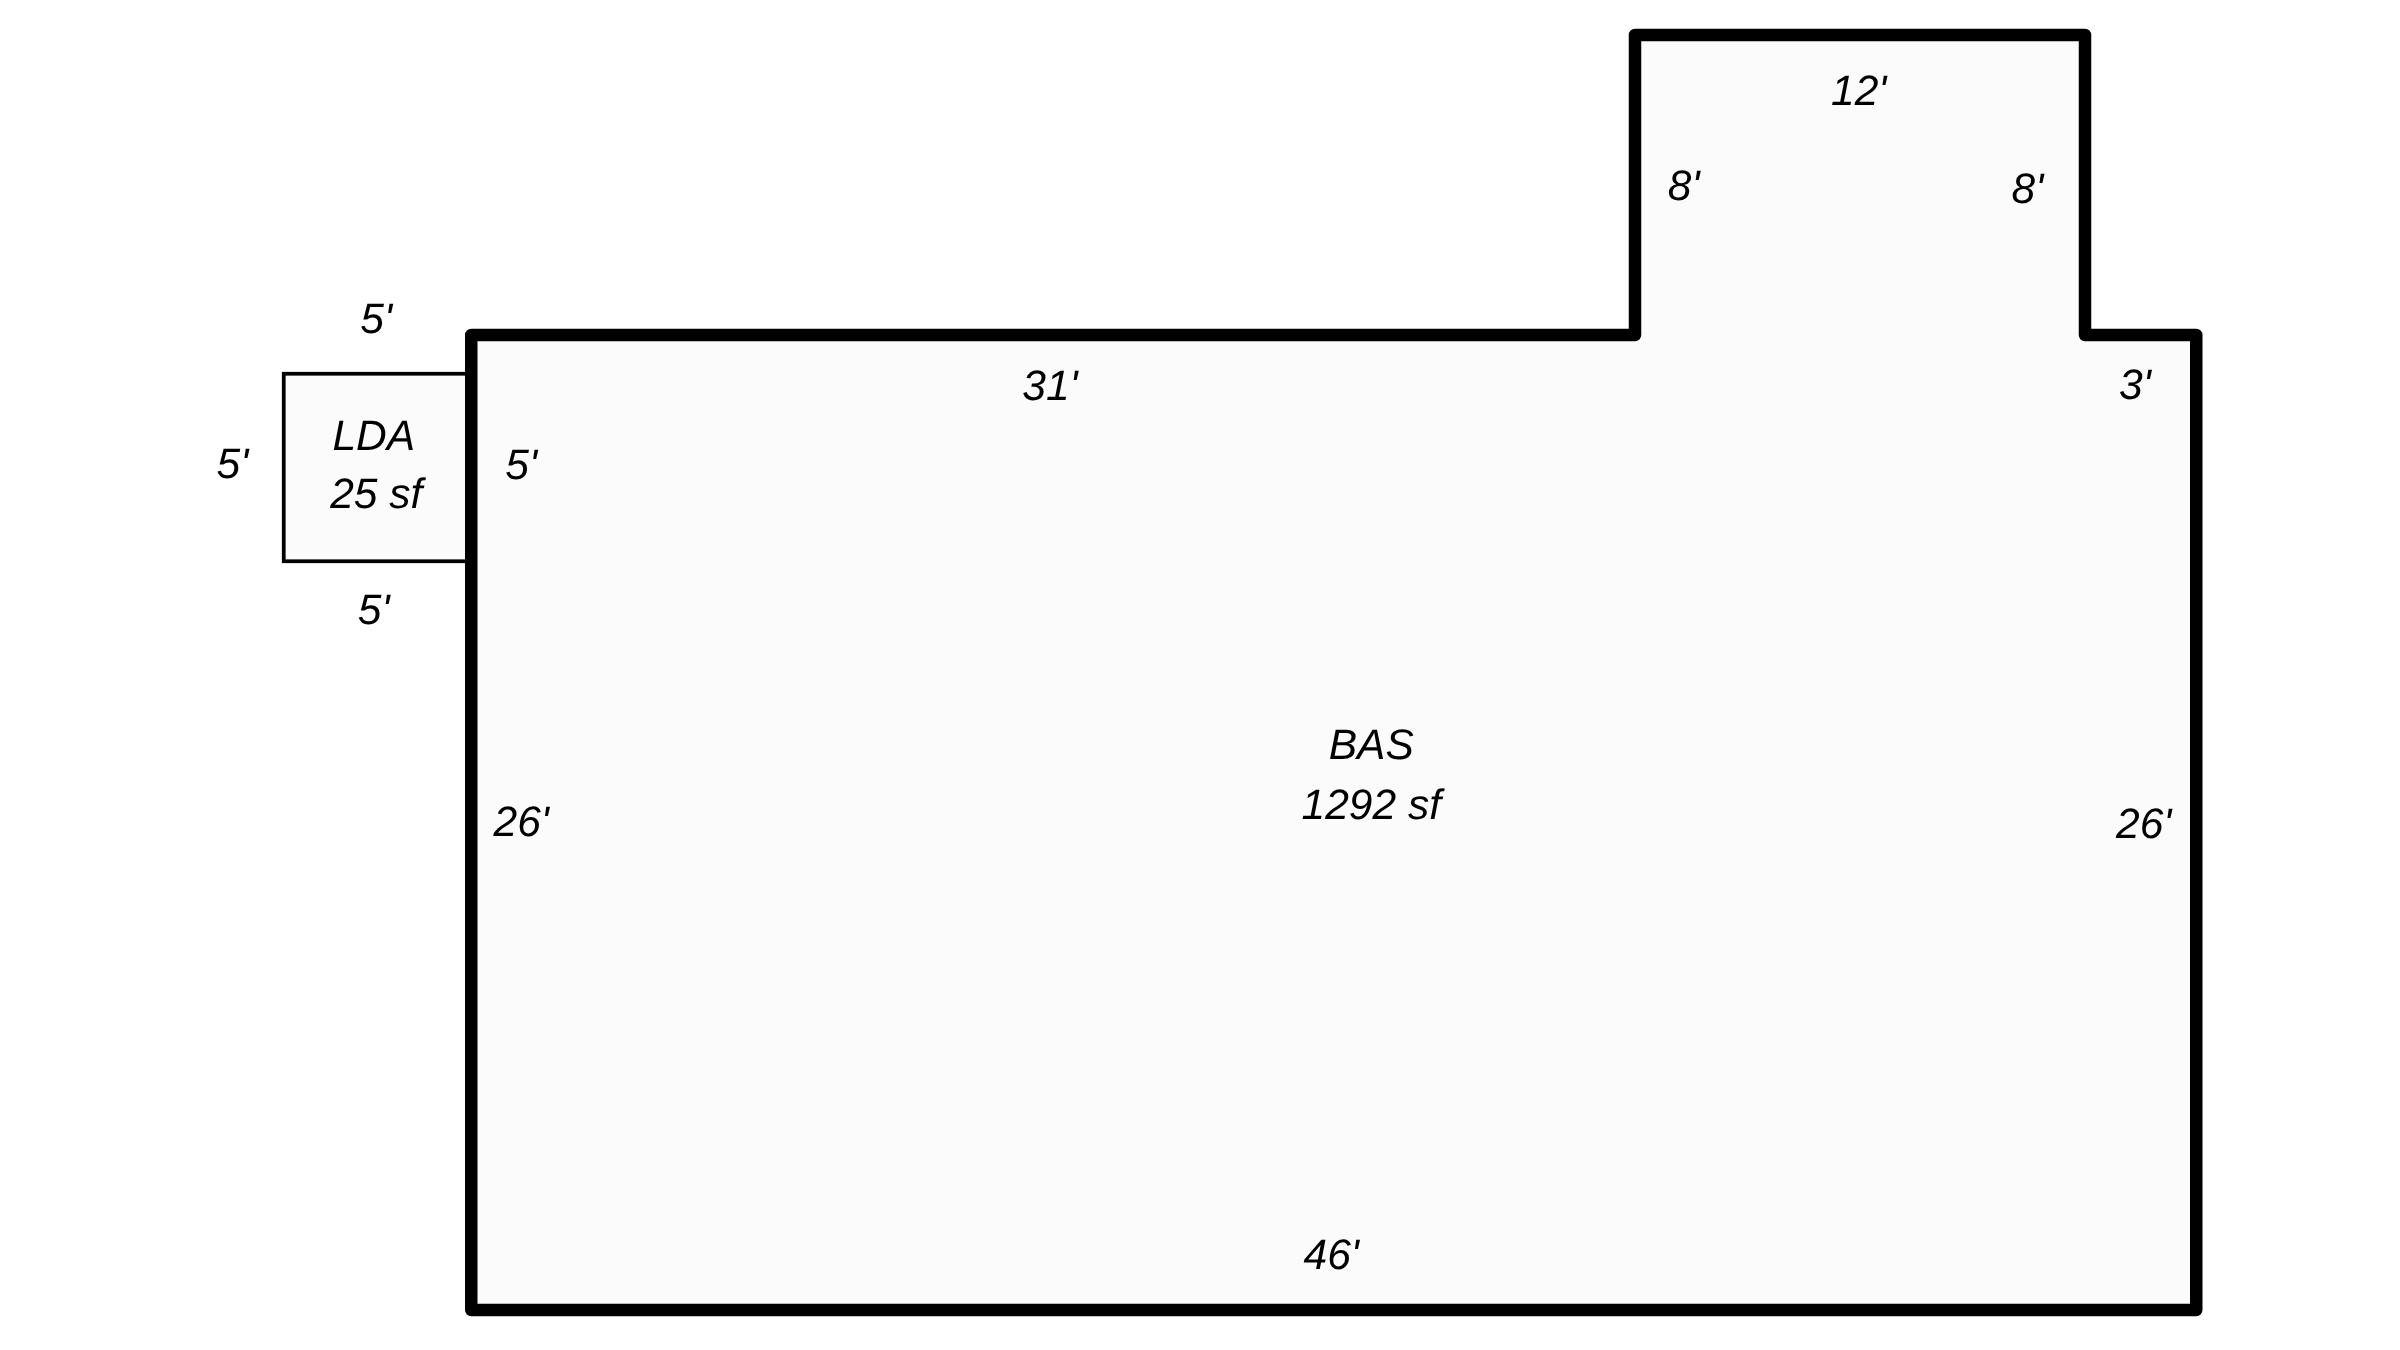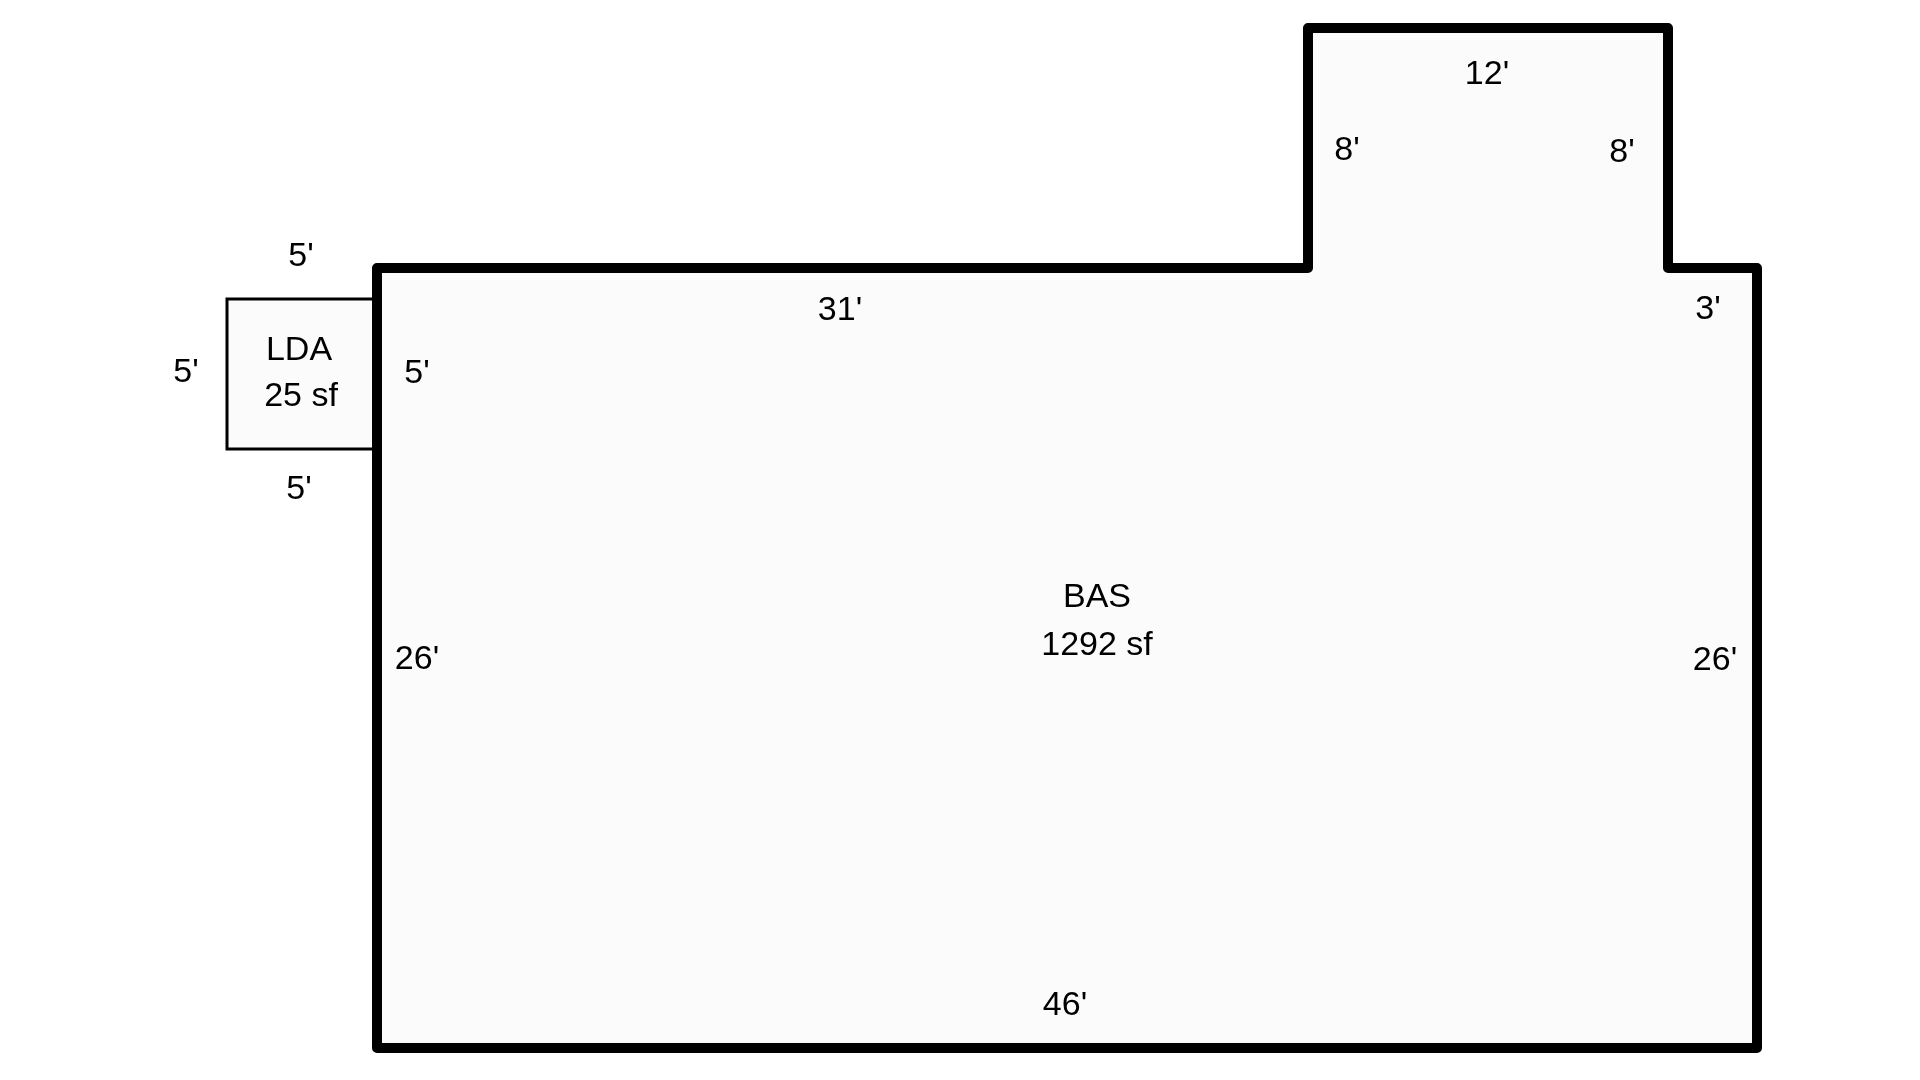--- a/index.html
+++ b/index.html
@@ -8,20 +8,21 @@
     width: 1920px;
     height: 1080px;
     background: #ffffff;
     overflow: hidden;
     font-family: "Liberation Sans", sans-serif;
   }
   .sketch-wrap {
     position: relative;
     width: 1864px;
     height: 1080px;
+    font-style: italic;
   }
   svg { display: block; }
   text {
     font-family: "Liberation Sans", sans-serif;
     font-size: 34px;
     fill: #000000;
   }
 </style>
 </head>
 <body>

